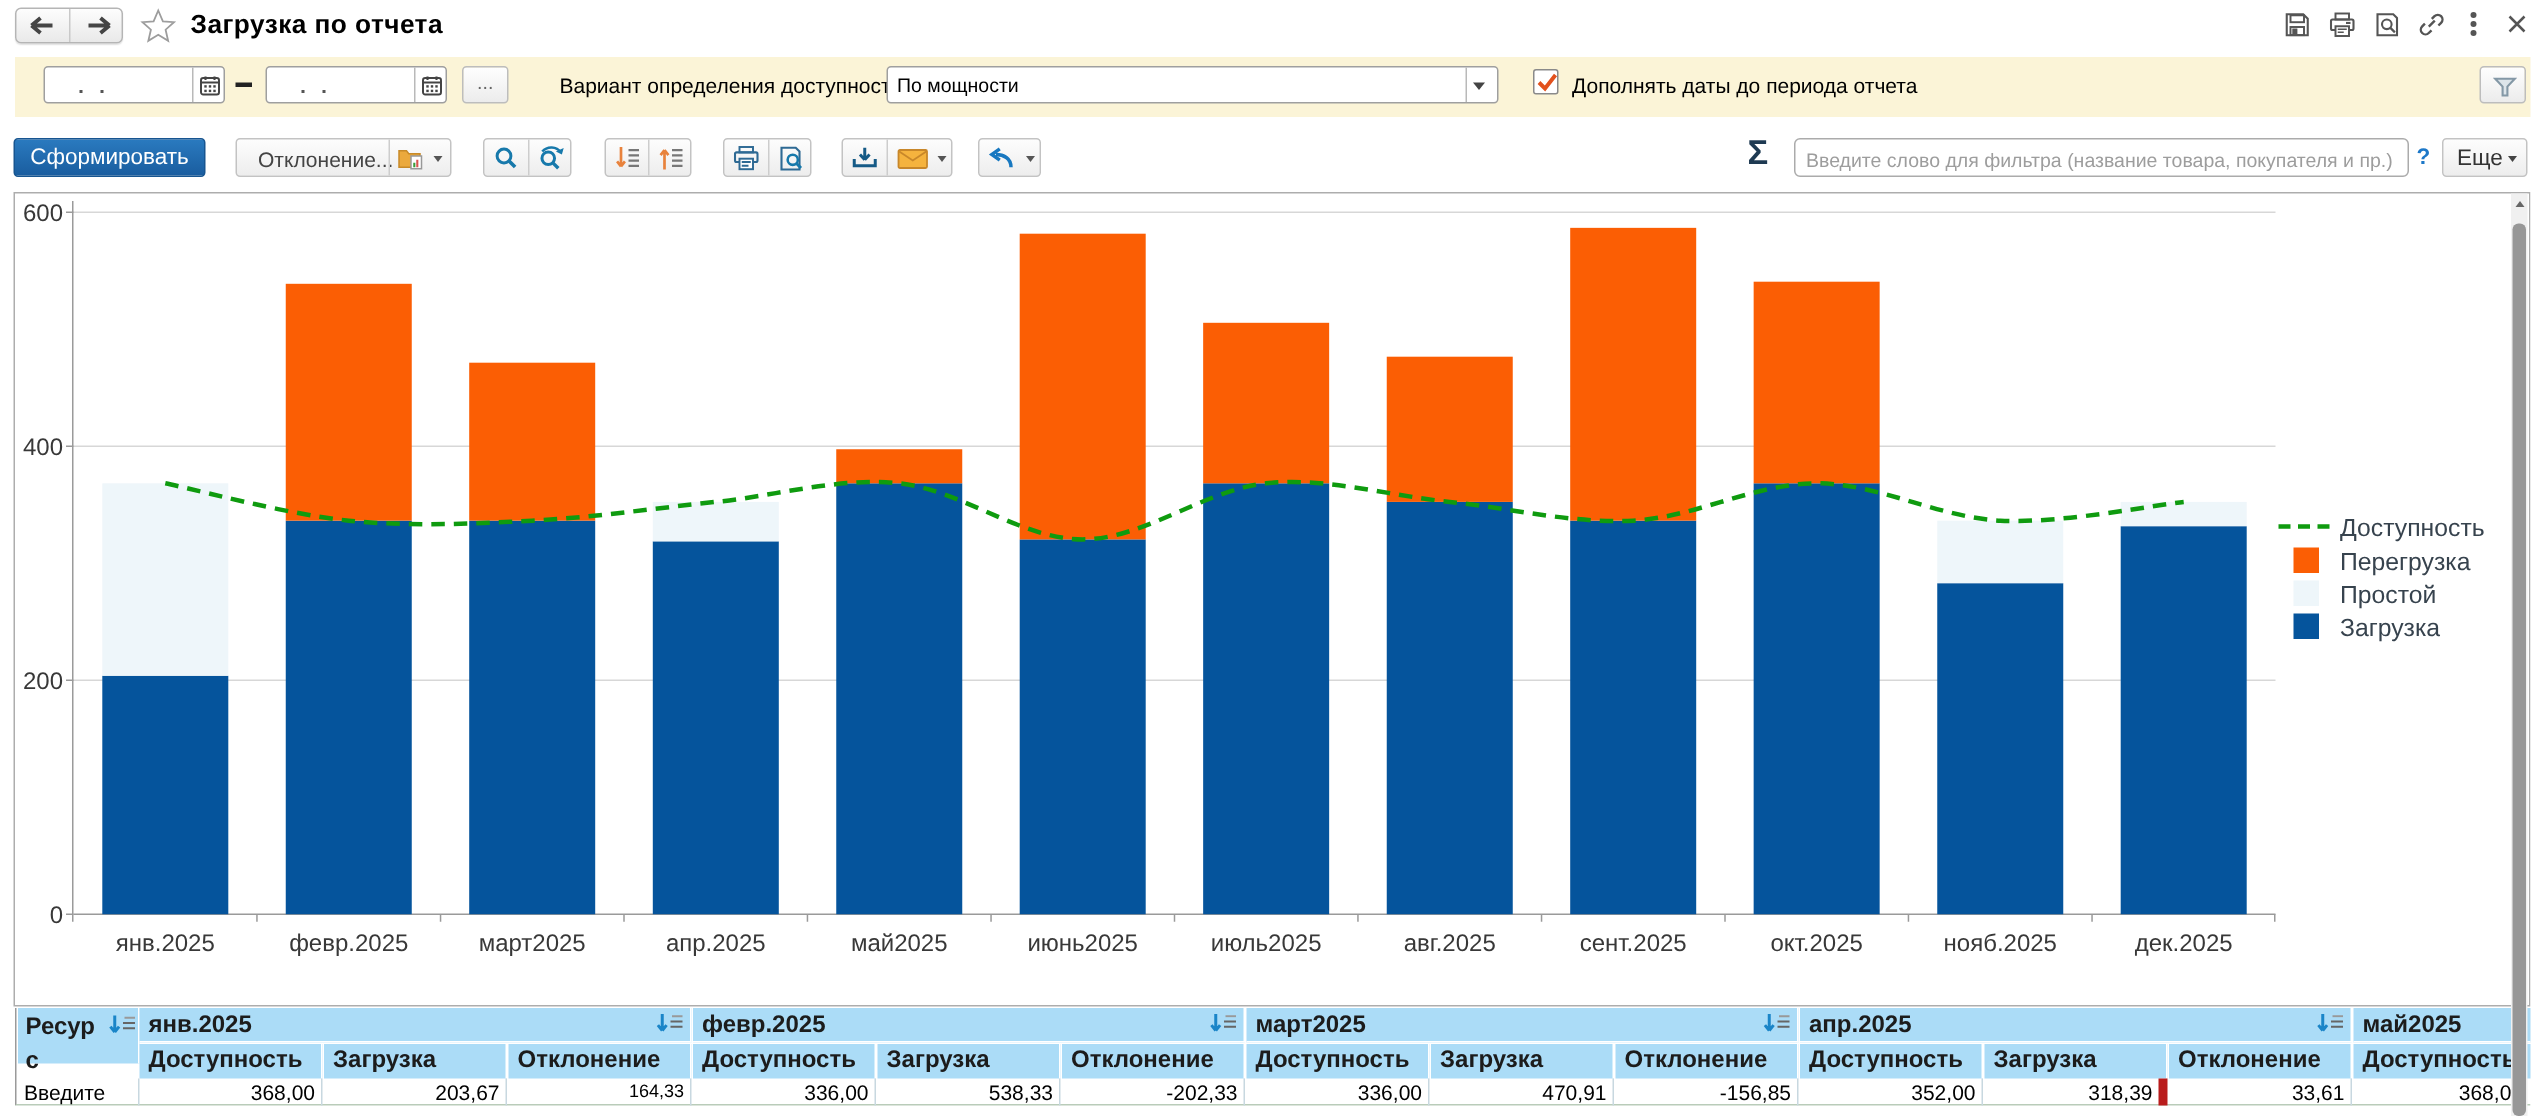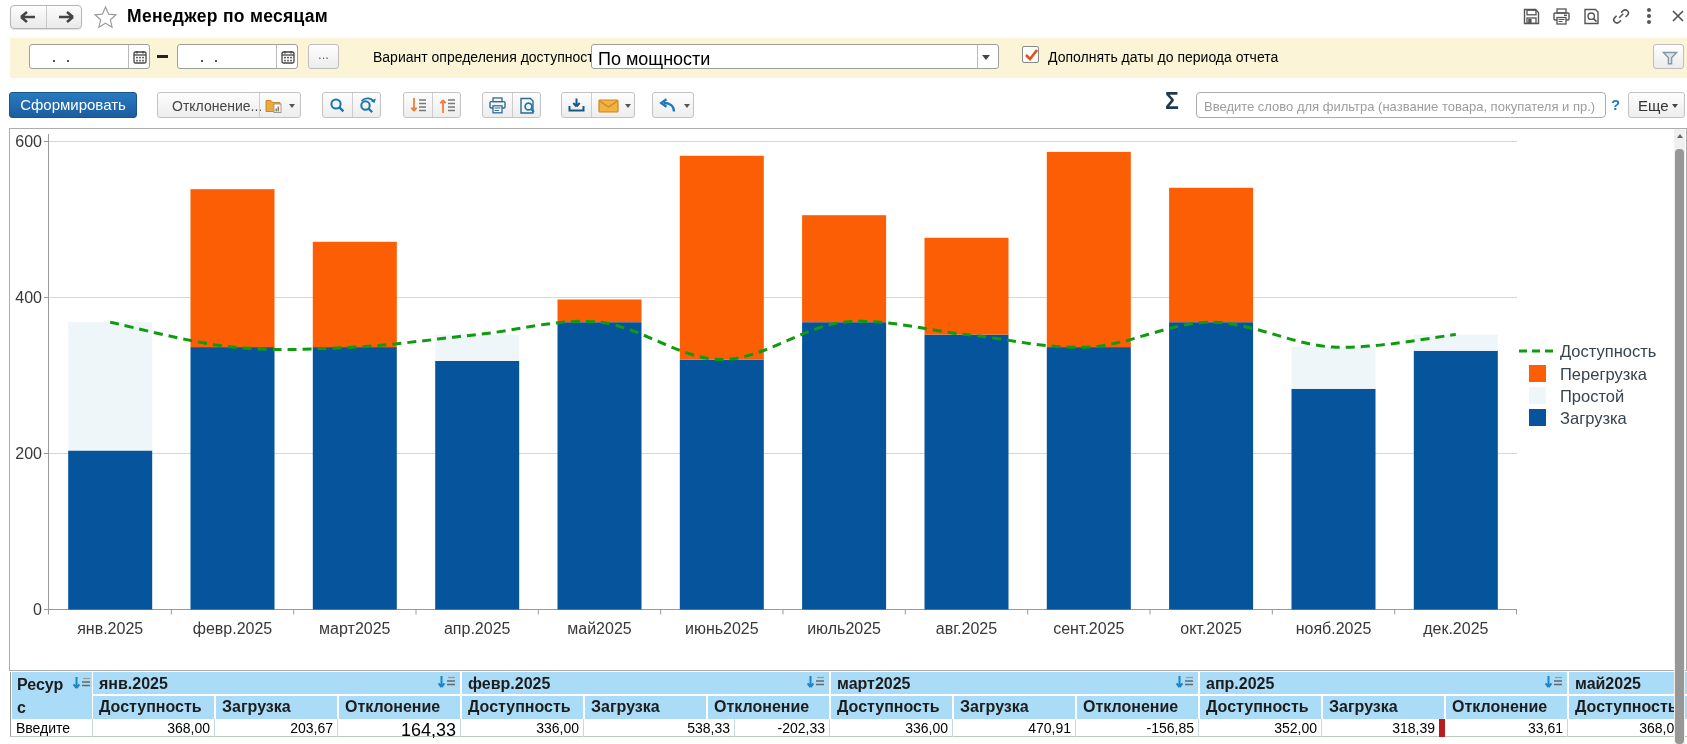--- a/index.html
+++ b/index.html
@@ -15,21 +15,21 @@
     <svg class="abs" style="left:8px;top:4px" width="20" height="14" viewBox="0 0 20 14">
         <path d="M2 7h14M2 7l6-5M2 7l6 5" stroke="#454545" stroke-width="2.6" fill="none"></path>
       </svg>
     <svg class="abs" style="left:44px;top:4px" width="20" height="14" viewBox="0 0 20 14">
         <path d="M18 7H4M18 7l-6-5M18 7l-6 5" stroke="#454545" stroke-width="2.6" fill="none"></path>
       </svg>
   </div>
   <svg class="abs" style="left:93px;top:5px" width="25" height="24" viewBox="0 0 25 24">
       <path d="M12.5 2l3.1 7.2 7.4.6-5.6 5 1.7 7.4-6.6-4-6.6 4 1.7-7.4-5.6-5 7.4-.6z" fill="#fff" stroke="#9d9d9d" stroke-width="1.2"></path>
     </svg>
-  <div class="abs" style="left:127px;top:6px;font-size:17.5px;font-weight:bold;color:#000;letter-spacing:.3px">Менеджер по месяцам</div>
+  <div class="abs" style="left:127px;top:6px;font-size:17.5px;font-weight:bold;color:#000;letter-spacing:.3px">Загрузка по отчета</div>
 
   <svg class="abs" style="left:1523px;top:8px" width="17" height="17" viewBox="0 0 17 17">
       <path d="M1.5 1.5h11l3 3v11h-14z" fill="none" stroke="#555" stroke-width="1.4"></path>
       <rect x="4" y="2.2" width="9" height="4.6" fill="none" stroke="#555" stroke-width="1.3"></rect>
       <rect x="4" y="10" width="9" height="5.4" fill="none" stroke="#555" stroke-width="1.3"></rect>
       <rect x="5.2" y="11" width="3.4" height="4" fill="#555"></rect>
     </svg>
   <svg class="abs" style="left:1553px;top:8px" width="17" height="17" viewBox="0 0 17 17">
       <rect x="4" y="1" width="9" height="4" fill="none" stroke="#555" stroke-width="1.3"></rect>
       <rect x="1" y="5" width="15" height="7" rx="1" fill="none" stroke="#555" stroke-width="1.4"></rect>
@@ -91,21 +91,21 @@
         <rect x="9.2" y="6.8" width="1.6" height="1.6"></rect>
         <rect x="3.2" y="9.8" width="1.6" height="1.6"></rect>
         <rect x="6.2" y="9.8" width="1.6" height="1.6"></rect>
         <rect x="9.2" y="9.8" width="1.6" height="1.6"></rect>
       </g>
     </svg>
 </div>
 <div class="abs btn" style="left:308px;top:44px;width:31px;height:25px;color:#666;font-size:13px;text-align:center;line-height:20px">...</div>
 <div class="abs" style="left:373px;top:49px;font-size:14px;color:#000">Вариант определения доступности:</div>
 <div class="abs" style="left:591px;top:44px;width:408px;height:25px;background:#fff;border:1px solid #9f9f9f;border-radius:3px">
-  <div class="abs" style="left:6px;top:4px;font-size:18px;color:#000">По мощности</div>
+  <div class="abs" style="left:6px;top:4px;font-size:13px;color:#000">По мощности</div>
   <div class="abs" style="left:385px;top:0;width:1px;height:23px;background:#b9b9b9"></div>
   <div class="abs" style="left:390px;top:10px;width:0;height:0;border-left:4px solid transparent;border-right:4px solid transparent;border-top:5px solid #444"></div>
 </div>
 <div class="abs" style="left:1022px;top:46px;width:17px;height:17px;background:#fff;border:1px solid #8a8a8a;border-radius:2px">
   <svg class="abs" style="left:1px;top:1px" width="15" height="14" viewBox="0 0 15 14">
       <path d="M2 7l4 4L13 2" fill="none" stroke="#e2511c" stroke-width="2.6"></path>
     </svg>
 </div>
 <div class="abs" style="left:1048px;top:49px;font-size:14px;color:#000">Дополнять даты до периода отчета</div>
 <div class="abs btn" style="left:1653px;top:44px;width:31px;height:25px">
@@ -267,21 +267,21 @@
 <g font-family="Liberation Sans, sans-serif" font-size="16.5" fill="#37434e">
 <text x="1560" y="357">Доступность</text>
 <text x="1560" y="380">Перегрузка</text>
 <text x="1560" y="402">Простой</text>
 <text x="1560" y="424">Загрузка</text>
 </g>
 </svg>
 
 <div id="tablewrap" class="abs" style="left:10px;top:672px;width:1677px;height:66px;overflow:hidden">
 <div class="abs" style="left:0;top:0;width:1677px;height:65px;background:#fff;border-left:1px solid #9a9a9a;border-bottom:1px solid #b9ccb9">
-<div class="abs" style="left:1px;top:0;width:81px;height:47px;background:#abdcf7;border-right:1px solid #fff">
+<div class="abs" style="left:1px;top:0;width:81px;height:37px;background:#abdcf7;border-right:1px solid #fff">
         <div class="abs" style="left:5px;top:1px;font-size:16px;font-weight:bold;color:#1c1c1c;line-height:23px">Ресур<br>с</div>
         <svg class="abs" style="left:60px;top:4px" width="20" height="17" viewBox="0 0 20 17">
           <path d="M4.5 1v11M4.5 12L1.6 8.4M4.5 12l2.9-3.6" stroke="#1a85c8" stroke-width="2" fill="none"></path>
           <path d="M11 2.5h7" stroke="#999" stroke-width="1.2"></path>
           <path d="M10 6h8M10 9.5h8" stroke="#666" stroke-width="1.3"></path>
         </svg>
       </div>
 <div class="abs" style="left:82px;top:0;width:368px;height:23px;background:#abdcf7;border-right:1px solid #fff;border-bottom:1px solid #fff">
 <div class="abs" style="left:6px;top:1px;font-size:16px;font-weight:bold;color:#1c1c1c;line-height:22px">янв.2025</div>
 <svg class="abs" style="right:3px;top:3px" width="20" height="17" viewBox="0 0 20 17">
@@ -359,26 +359,26 @@
 <div class="abs" style="left:1px;top:47px;width:81px;height:18px;border-right:1px solid #c8d8e0">
         <div class="abs" style="left:4px;top:1px;font-size:14px;color:#000">Введите</div>
       </div>
 <div class="abs" style="left:82px;top:47px;width:122px;height:18px;border-right:1px solid #c8d8e0;">
         <div class="abs" style="right:4px;top:1px;font-size:14px;color:#000">368,00</div>
       </div>
 <div class="abs" style="left:205px;top:47px;width:122px;height:18px;border-right:1px solid #c8d8e0;">
         <div class="abs" style="right:4px;top:1px;font-size:14px;color:#000">203,67</div>
       </div>
 <div class="abs" style="left:328px;top:47px;width:122px;height:18px;border-right:1px solid #c8d8e0;">
-        <div class="abs" style="right:4px;top:1px;font-size:18px;color:#000">164,33</div>
+        <div class="abs" style="right:4px;top:1px;font-size:12px;color:#000">164,33</div>
       </div>
 <div class="abs" style="left:451px;top:47px;width:122px;height:18px;border-right:1px solid #c8d8e0;">
         <div class="abs" style="right:4px;top:1px;font-size:14px;color:#000">336,00</div>
       </div>
-<div class="abs" style="left:574px;top:47px;width:122px;height:18px;border-right:1px solid #c8d8e0;margin-left:28px;">
+<div class="abs" style="left:574px;top:47px;width:122px;height:18px;border-right:1px solid #c8d8e0;">
         <div class="abs" style="right:4px;top:1px;font-size:14px;color:#000">538,33</div>
       </div>
 <div class="abs" style="left:697px;top:47px;width:122px;height:18px;border-right:1px solid #c8d8e0;">
         <div class="abs" style="right:4px;top:1px;font-size:14px;color:#000">-202,33</div>
       </div>
 <div class="abs" style="left:820px;top:47px;width:122px;height:18px;border-right:1px solid #c8d8e0;">
         <div class="abs" style="right:4px;top:1px;font-size:14px;color:#000">336,00</div>
       </div>
 <div class="abs" style="left:943px;top:47px;width:122px;height:18px;border-right:1px solid #c8d8e0;">
         <div class="abs" style="right:4px;top:1px;font-size:14px;color:#000">470,91</div>

